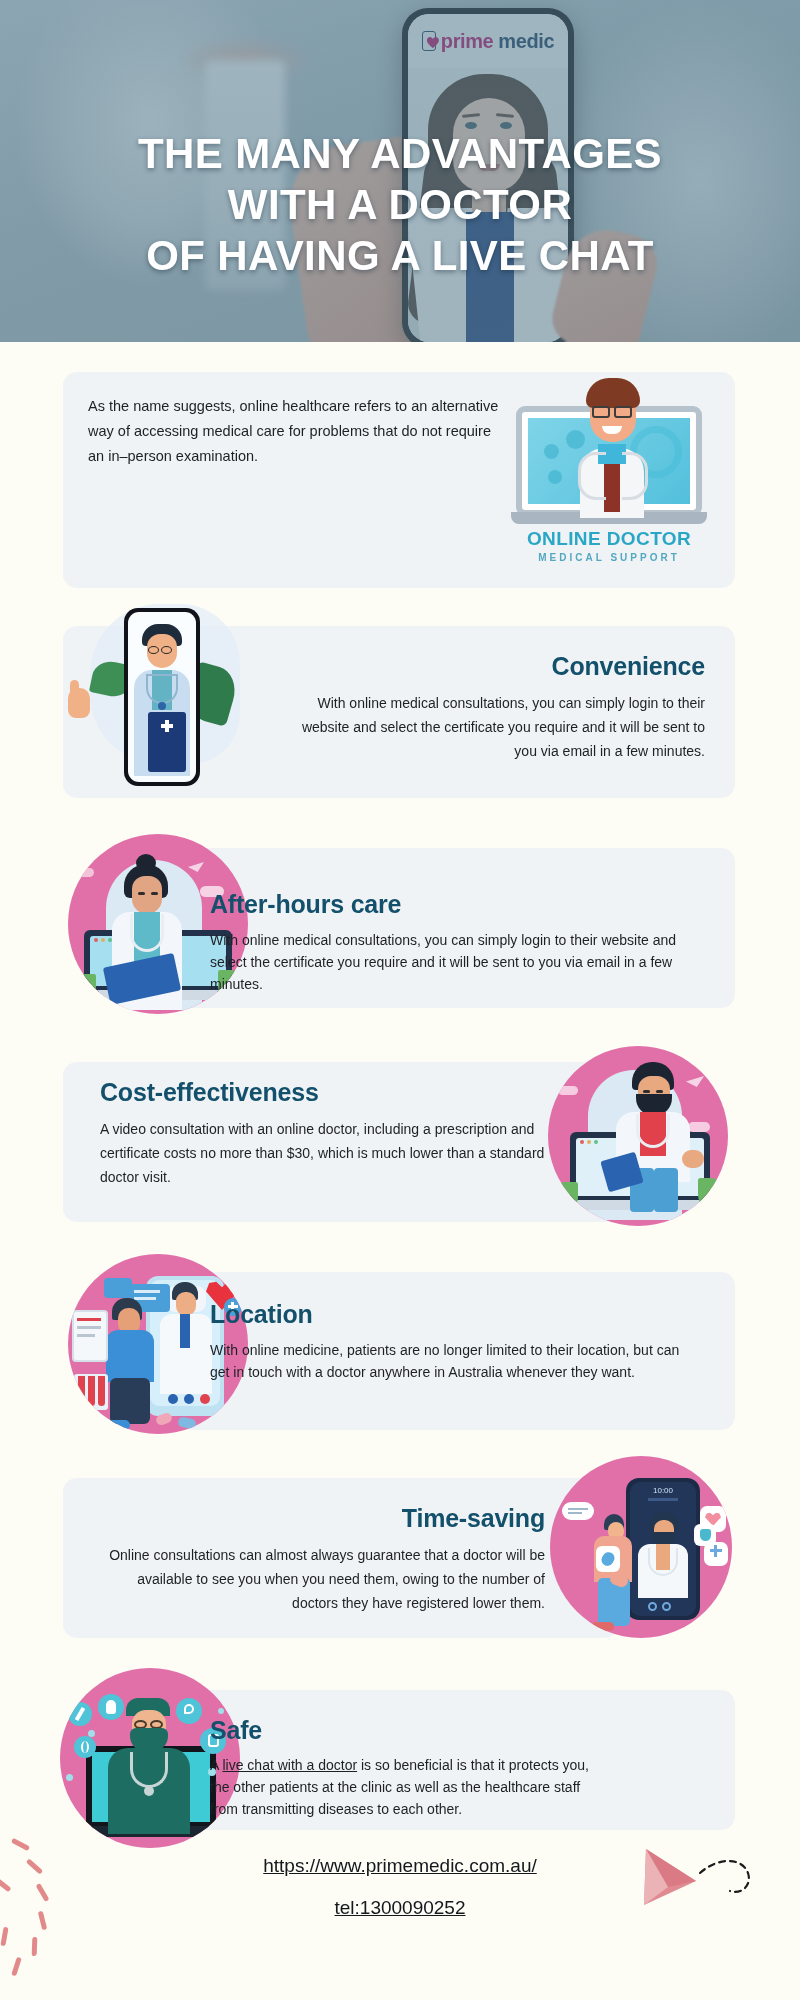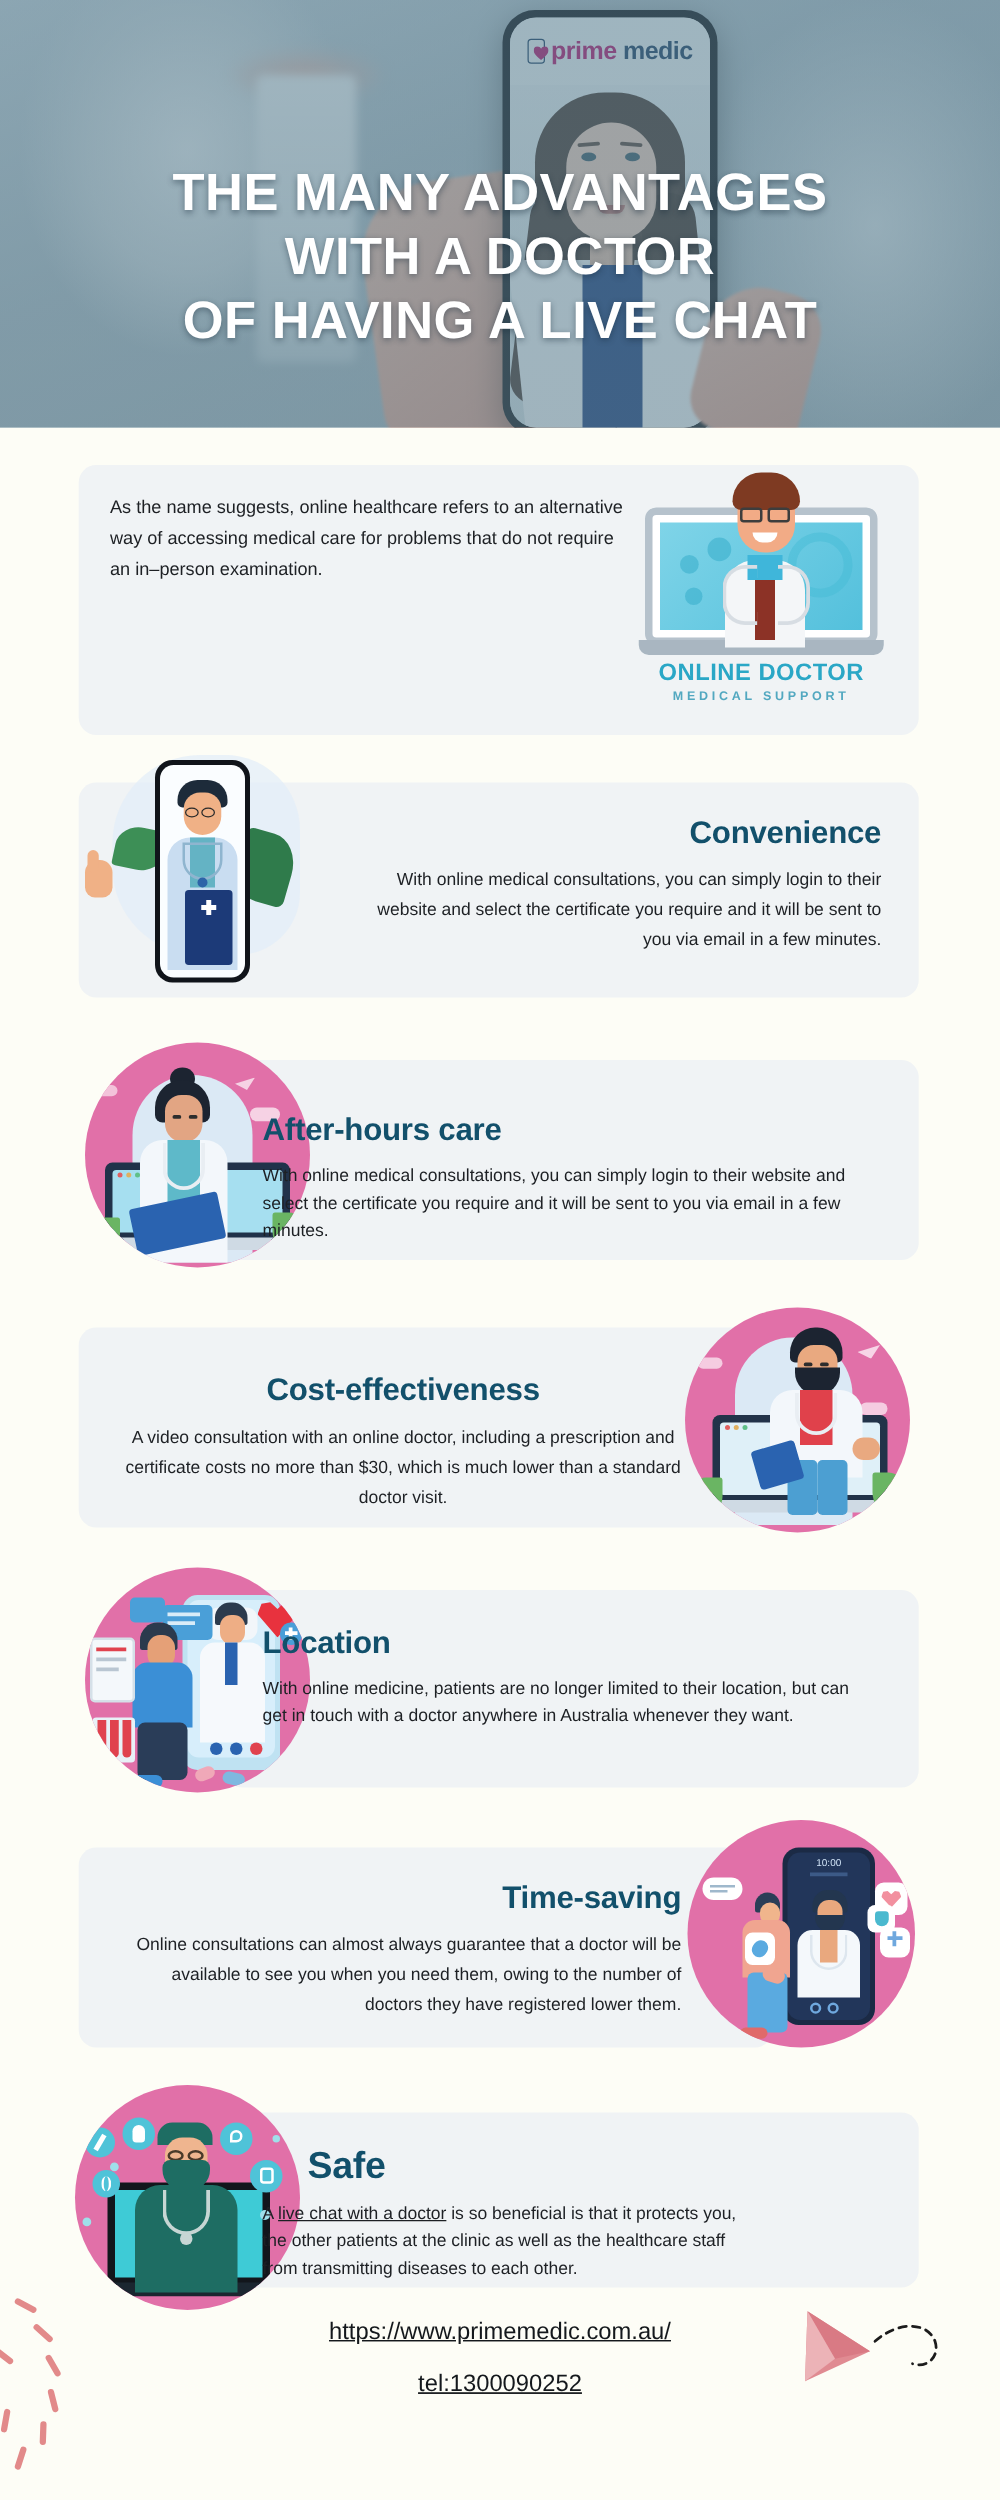--- a/index.html
+++ b/index.html
@@ -298,21 +298,21 @@
       <div style="position:absolute;left:92px;top:66px;width:26px;height:44px;background:#e0414b;"></div>
       <div style="position:absolute;left:88px;top:68px;width:34px;height:34px;border:3px solid #e9eef3;border-top:none;border-radius:0 0 18px 18px;"></div>
       <div style="position:absolute;left:82px;top:122px;width:24px;height:44px;background:#4c9fd2;border-radius:4px;"></div>
       <div style="position:absolute;left:106px;top:122px;width:24px;height:44px;background:#4c9fd2;border-radius:4px;"></div>
       <div style="position:absolute;left:56px;top:110px;width:36px;height:32px;background:#2a63b0;transform:rotate(-16deg);border-radius:3px;"></div>
       <div style="position:absolute;left:134px;top:104px;width:22px;height:18px;background:#e9a980;border-radius:10px;"></div>
       <div style="position:absolute;left:4px;top:136px;width:26px;height:30px;background:#6ab563;border-radius:50% 8% 50% 8%;"></div>
       <div style="position:absolute;left:150px;top:132px;width:26px;height:32px;background:#6ab563;border-radius:8% 50% 8% 50%;"></div>
     </div>
 
-    <div class="card-body" style="left:100px; top:56px; width:445px; text-align:center;">
+    <div class="card-body" style="left:100px; top:36px; width:445px; text-align:left;">
       <div class="c-title" style="font-size:25px; margin-bottom:10px;">Cost-effectiveness</div>
       <div class="c-text" style="font-size:14px; line-height:24px;">A video consultation with an online doctor, including a prescription and certificate costs no more than $30, which is much lower than a standard doctor visit.</div>
     </div>
   </div>
 
   <div class="row" style="height:208px;">
     <div class="card" style="left:180px; top:24px; width:555px; height:158px;"></div>
 
     <div class="pink-circle" style="left:68px; top:6px; width:180px; height:180px;">
       <div style="position:absolute;left:78px;top:22px;width:78px;height:140px;background:#bfe2f2;border-radius:12px;"></div>
@@ -423,27 +423,27 @@
       <div style="position:absolute;left:148px;top:66px;width:11px;height:13px;border:2px solid #ffffff;border-radius:3px;"></div>
       <div style="position:absolute;left:14px;top:68px;width:22px;height:22px;border-radius:50%;background:#4fc3d8;"></div>
       <div style="position:absolute;left:21px;top:73px;width:8px;height:12px;border-left:2px solid #fff;border-right:2px solid #fff;border-radius:50%;"></div>
       <div style="position:absolute;left:28px;top:62px;width:7px;height:7px;border-radius:50%;background:#9fe0ea;"></div>
       <div style="position:absolute;left:148px;top:100px;width:8px;height:8px;border-radius:50%;background:#9fe0ea;"></div>
       <div style="position:absolute;left:6px;top:106px;width:7px;height:7px;border-radius:50%;background:#9fe0ea;"></div>
       <div style="position:absolute;left:158px;top:40px;width:6px;height:6px;border-radius:50%;background:#9fe0ea;"></div>
     </div>
 
     <div class="card-body" style="left:210px; top:48px; width:400px;">
-      <div class="c-title" style="font-size:30px; margin-bottom:9px;margin-left:36px;">Safe</div>
+      <div class="c-title" style="font-size:25px; margin-bottom:9px;">Safe</div>
       <div class="c-text" style="font-size:14px; line-height:22px;"><span>A </span><a href="#" style="color:#1d2024;text-decoration:underline;">live chat with a doctor</a><span> is so beneficial is that it protects you, the other patients at the clinic as well as the healthcare staff from transmitting diseases to each other.</span></div>
     </div>
   </div>
 </div>
 
-<div class="footer" style="top:1855px;text-decoration:underline;">
+<div class="footer" style="top:1855px;">
   <div class="rays" style="left:0px; top:-20px; width:70px; height:140px;">
     <div class="ray" style="left:18px; top:0px; transform:rotate(-62deg);"></div>
     <div class="ray" style="left:32px; top:22px; transform:rotate(-48deg);"></div>
     <div class="ray" style="left:40px; top:48px; transform:rotate(-30deg);"></div>
     <div class="ray" style="left:40px; top:76px; transform:rotate(-14deg);"></div>
     <div class="ray" style="left:32px; top:102px; transform:rotate(2deg);"></div>
     <div class="ray" style="left:14px; top:122px; transform:rotate(18deg);"></div>
     <div class="ray" style="left:0px; top:40px; transform:rotate(-52deg);"></div>
     <div class="ray" style="left:2px; top:92px; transform:rotate(10deg);"></div>
   </div>

